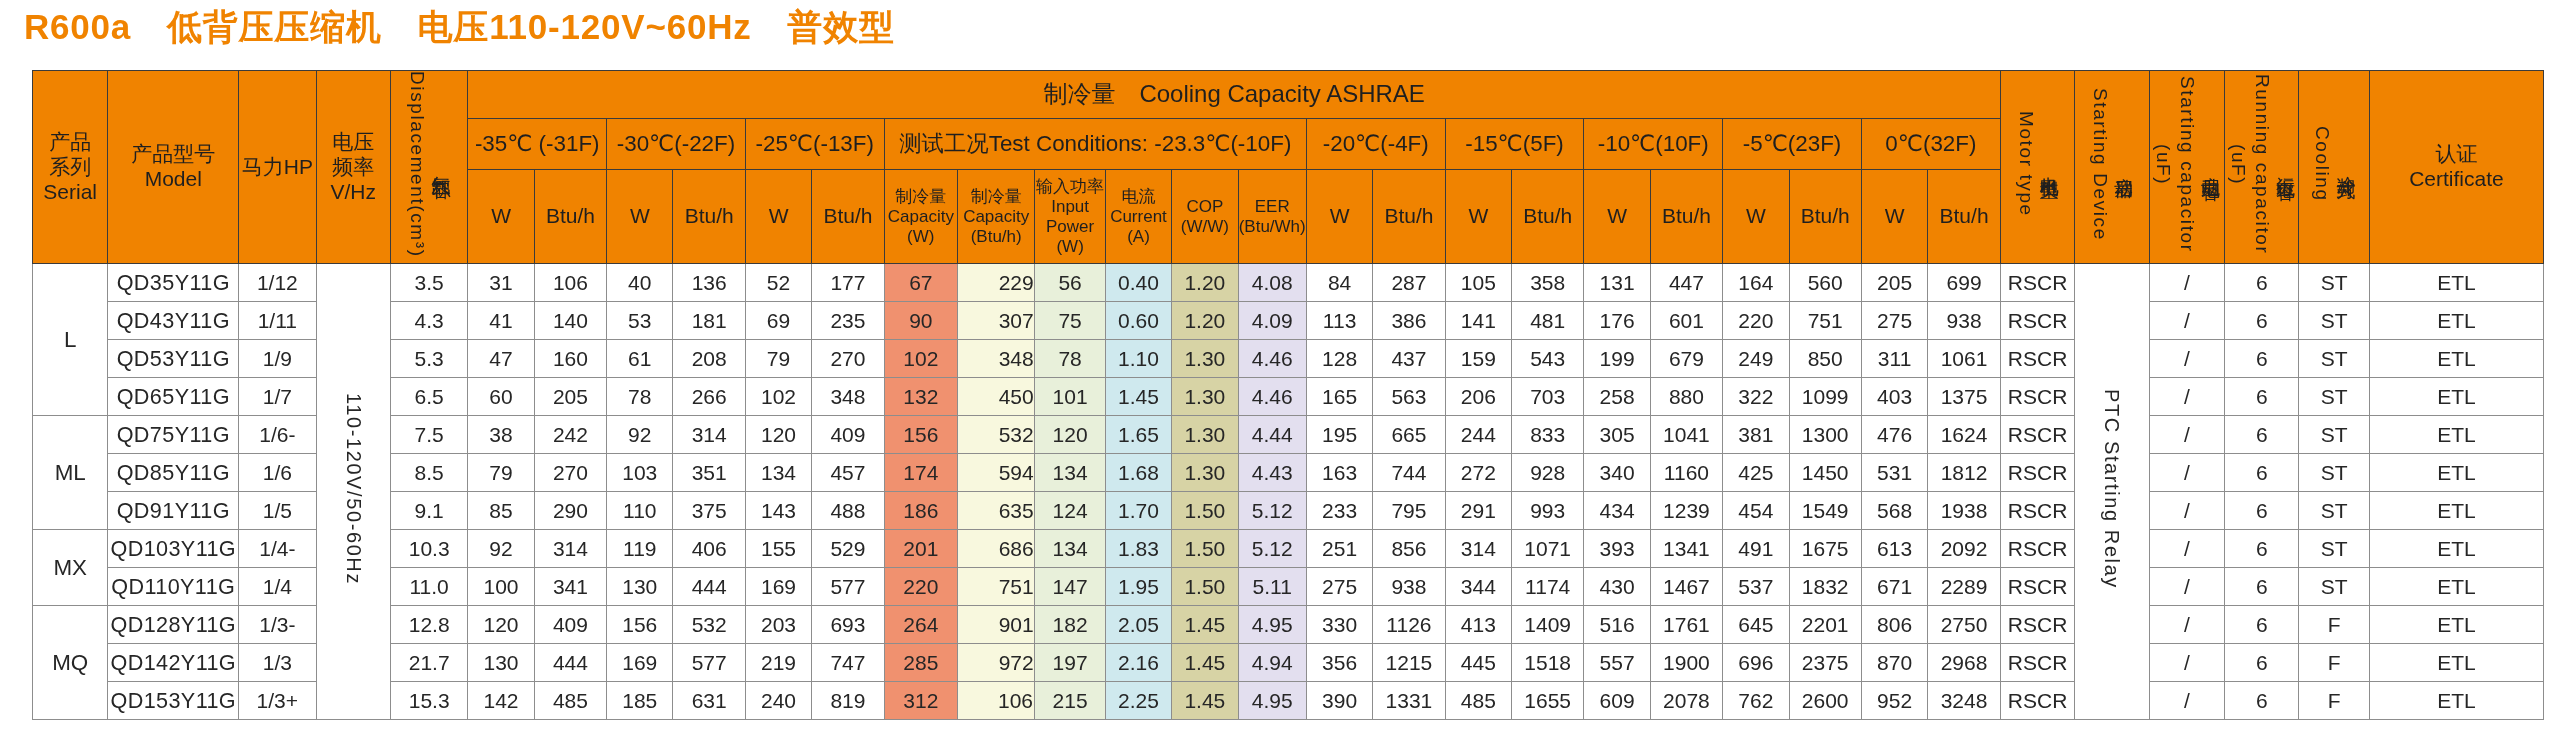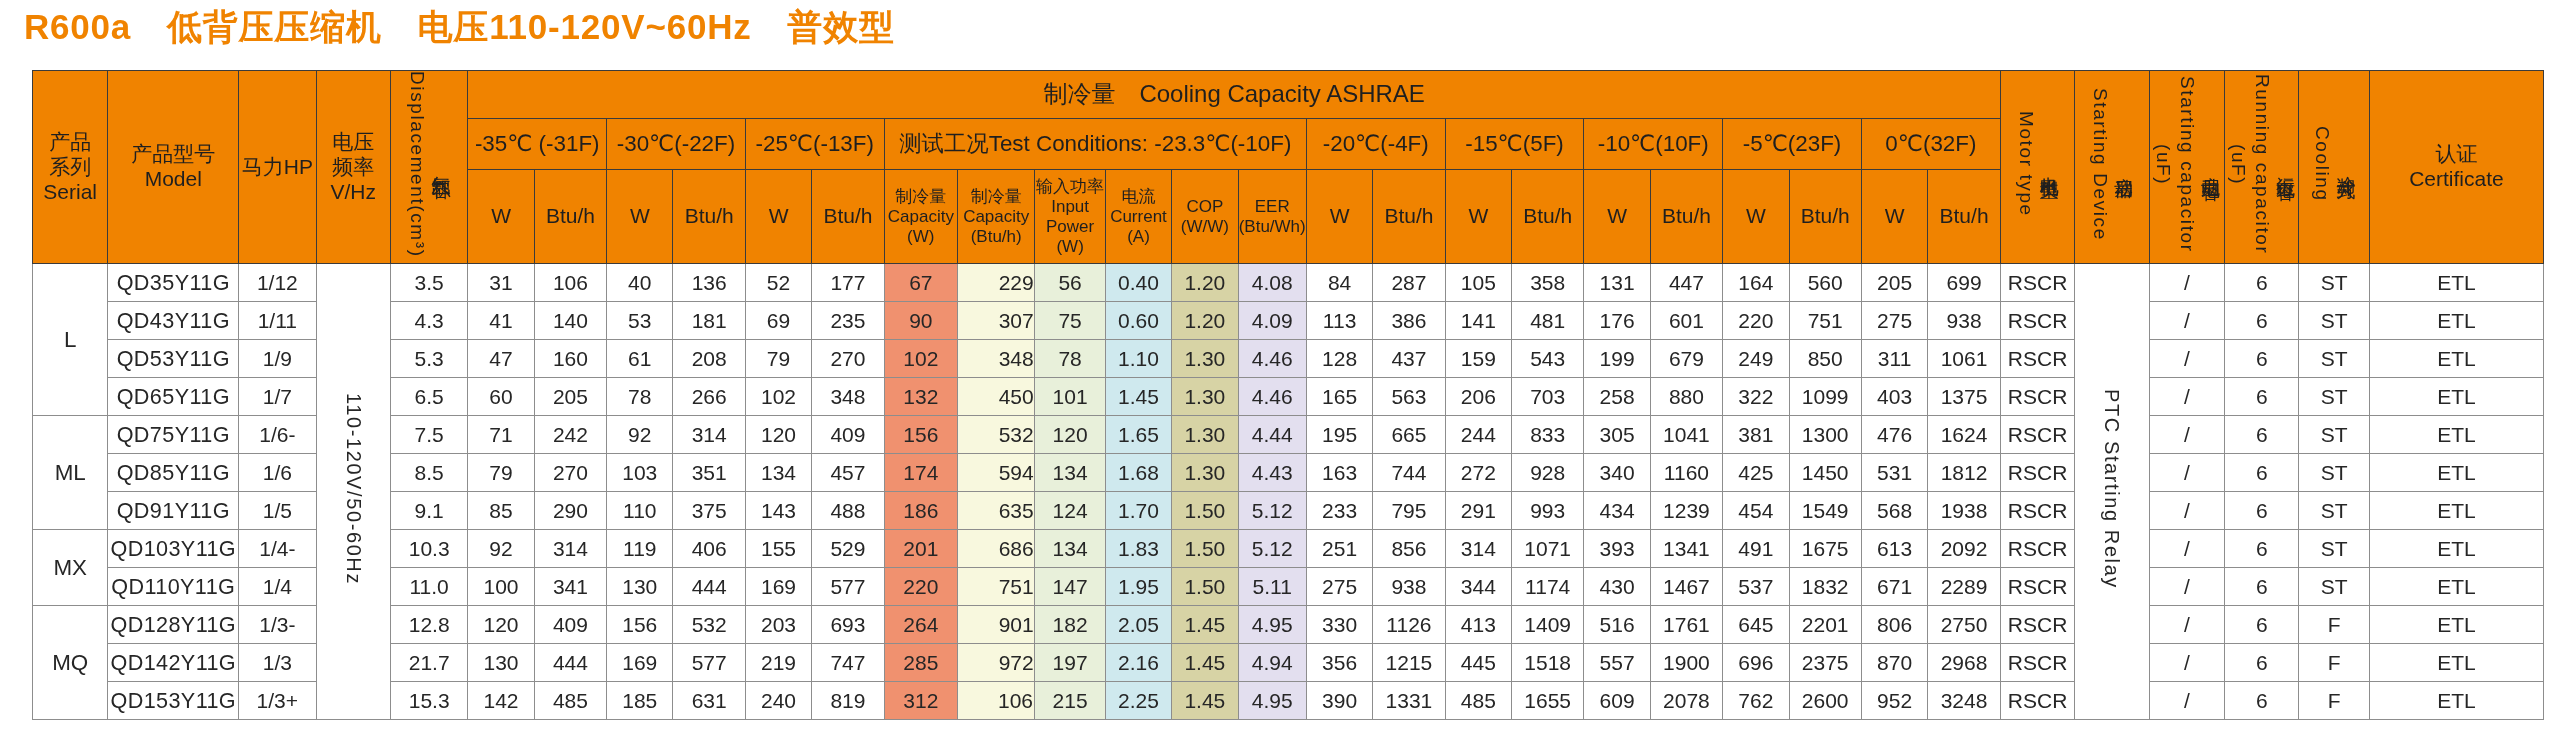--- a/index.html
+++ b/index.html
@@ -317,21 +317,21 @@
           <td>/</td>
           <td>6</td>
           <td>ST</td>
           <td>ETL</td>
         </tr>
         <tr class="group-start">
           <td rowspan="3" class="serial-cell">ML</td>
           <td class="model-cell">QD75Y11G</td>
           <td>1/6-</td>
           <td>7.5</td>
-          <td>71</td>
+          <td>38</td>
           <td>242</td>
           <td>92</td>
           <td>314</td>
           <td>120</td>
           <td>409</td>
           <td class="c-capw">156</td>
           <td class="c-capb">532</td>
           <td class="c-inp">120</td>
           <td class="c-cur">1.65</td>
           <td class="c-cop">1.30</td>

